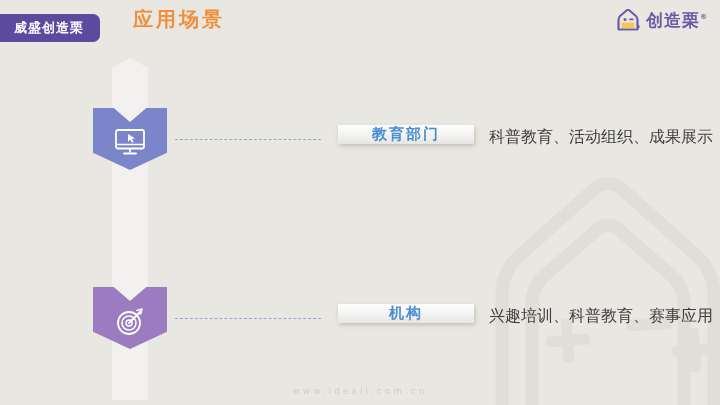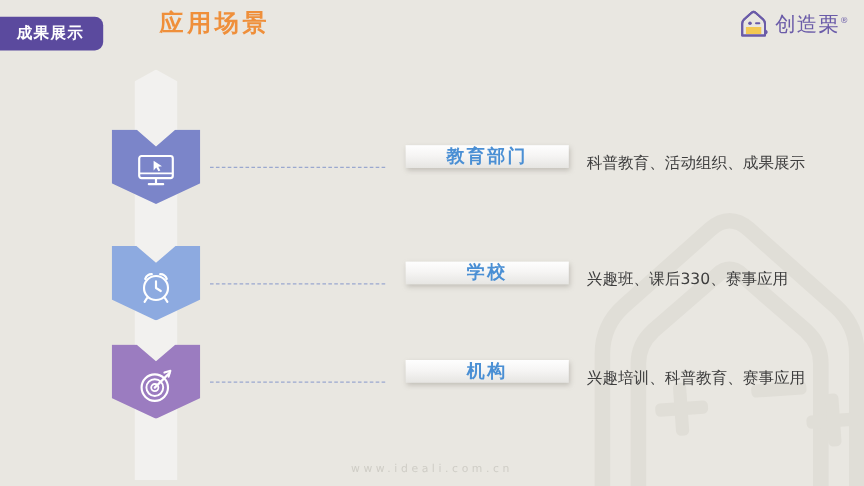--- a/index.html
+++ b/index.html
@@ -53,21 +53,21 @@
   }
 
   
   .logo {
     position: absolute;
     right: 12px; top: 8px;
     display: flex; align-items: center; gap: 5px;
   }
   .logo-text {
     font-size: 17px;
-    font-weight: normal;
+    font-weight: bold;
     color: #6a5ba8;
     letter-spacing: 1px;
     position: relative;
     text-align: center;
   }
   .logo-reg {
     font-size: 7px;
     vertical-align: super;
     color: #6a5ba8;
   }
@@ -105,21 +105,21 @@
   }
 
   
   .plaque {
     position: absolute;
     top: 8px;
     left: 316px;
     width: 164px;
     height: 28px;
     display: flex;
-    align-items: center;
+    align-items: flex-end;
     filter: drop-shadow(1px 2px 2px rgba(120,115,105,0.35));
   }
   .plaque-tail {
     width: 22px;
     background: linear-gradient(180deg,#fdfdfd 0%,#eeedeb 55%,#e2e1de 100%);
     clip-path: polygon(0 0, 100% 0, 100% 100%, 0 100%, 55% 50%);
   }
   .plaque-body {
     flex: 1;
     background: linear-gradient(180deg,#fefefe 0%,#f6f5f4 45%,#e6e5e2 100%);
@@ -132,21 +132,21 @@
     letter-spacing: 2px;
     white-space: nowrap;
   }
   .plaque-cap {
     width: 6px;
   }
   .desc {
     position: absolute;
     top: 19px;
     left: 489px;
-    font-size: 13px;
+    font-size: 16px;
     color: #3e3e3e;
     white-space: nowrap;
   }
 
   
   .footer {
     position: absolute;
     left: 0; right: 0;
     bottom: 9px;
     text-align: center;
@@ -168,21 +168,21 @@
     <g fill="#e0ded7">
       <rect x="72" y="172" width="44" height="11" rx="4" transform="rotate(-4 94 177)"></rect>
       <rect x="88" y="156" width="11" height="44" rx="4" transform="rotate(-4 94 177)"></rect>
       <rect x="152" y="156" width="46" height="11" rx="4" transform="rotate(-4 175 161)"></rect>
       <rect x="198" y="182" width="44" height="11" rx="4" transform="rotate(-4 220 187)"></rect>
       <rect x="215" y="165" width="11" height="44" rx="4" transform="rotate(-4 220 187)"></rect>
     </g>
   </svg>
 
   <div class="brand-tag">
-    <span>成果展示</span>
+    <span>威盛创造栗</span>
   </div>
   <div class="page-title">应用场景</div>
 
   <div class="logo">
     <svg width="26" height="24" viewBox="0 0 26 24">
       <path d="M3.5 21.5 L3.5 11.8 Q3.5 9.6 5 8.2 L11.3 2.6 Q13 1.1 14.7 2.6 L21 8.2 Q22.5 9.6 22.5 11.8 L22.5 21.5 Z" fill="none" stroke="#6a5ba8" stroke-width="1.7" stroke-linejoin="round"></path>
       <path d="M6.6 20.3 L6.6 14.6 L19.4 14.6 L19.4 20.3 Z" fill="#f3c64a" opacity="0.95"></path>
       <path d="M3.5 21.5 L3.5 11.8 Q3.5 9.6 5 8.2 L11.3 2.6 Q13 1.1 14.7 2.6 L21 8.2 Q22.5 9.6 22.5 11.8 L22.5 21.5 Z" fill="none" stroke="#6a5ba8" stroke-width="1.7" stroke-linejoin="round"></path>
       <circle cx="10" cy="11.4" r="1.5" fill="#6a5ba8"></circle>
       <rect x="14.2" y="10.5" width="4.4" height="1.7" rx="0.8" fill="#6a5ba8"></rect>
@@ -207,41 +207,20 @@
     <div class="plaque">
       <div class="plaque-tail"></div>
       <div class="plaque-body">
         <span class="plaque-text">教育部门</span>
       </div>
       <div class="plaque-cap" style="background:#7b85c9;"></div>
     </div>
     <div class="desc">科普教育、活动组织、成果展示</div>
   </div>
 
-  <div class="row" style="top:205px;">
-    <div class="badge" style="background:#8daae0;">
-      <svg width="32" height="32" viewBox="0 0 32 32">
-        <circle cx="16" cy="17" r="10" fill="none" stroke="#ffffff" stroke-width="1.8"></circle>
-        <path d="M16 11.5 L16 17 L20 19.5" fill="none" stroke="#ffffff" stroke-width="1.8" stroke-linecap="round" stroke-linejoin="round"></path>
-        <path d="M7 9.5 Q8.5 5.5 12.5 5.5" fill="none" stroke="#ffffff" stroke-width="1.8" stroke-linecap="round"></path>
-        <path d="M25 9.5 Q23.5 5.5 19.5 5.5" fill="none" stroke="#ffffff" stroke-width="1.8" stroke-linecap="round"></path>
-        <line x1="8.5" y1="25.5" x2="6.5" y2="28.5" stroke="#ffffff" stroke-width="1.8" stroke-linecap="round"></line>
-        <line x1="23.5" y1="25.5" x2="25.5" y2="28.5" stroke="#ffffff" stroke-width="1.8" stroke-linecap="round"></line>
-      </svg>
-    </div>
-    <div class="connector"></div>
-    <div class="plaque">
-      <div class="plaque-tail"></div>
-      <div class="plaque-body">
-        <span class="plaque-text">学校</span>
-      </div>
-      <div class="plaque-cap" style="background:#8daae0;"></div>
-    </div>
-    <div class="desc">兴趣班、课后330、赛事应用</div>
-  </div>
 
   <div class="row" style="top:287px;">
     <div class="badge" style="background:#9b7cc0;">
       <svg width="32" height="32" viewBox="0 0 32 32">
         <circle cx="15" cy="18" r="11" fill="none" stroke="#ffffff" stroke-width="1.8"></circle>
         <circle cx="15" cy="18" r="7" fill="none" stroke="#ffffff" stroke-width="1.6"></circle>
         <circle cx="15" cy="18" r="3" fill="none" stroke="#ffffff" stroke-width="1.5"></circle>
         <line x1="15" y1="18" x2="27" y2="6" stroke="#ffffff" stroke-width="1.9" stroke-linecap="round"></line>
         <path d="M23 5.5 L28 4 L26.5 9" fill="none" stroke="#ffffff" stroke-width="1.7" stroke-linejoin="round" stroke-linecap="round"></path>
       </svg>

